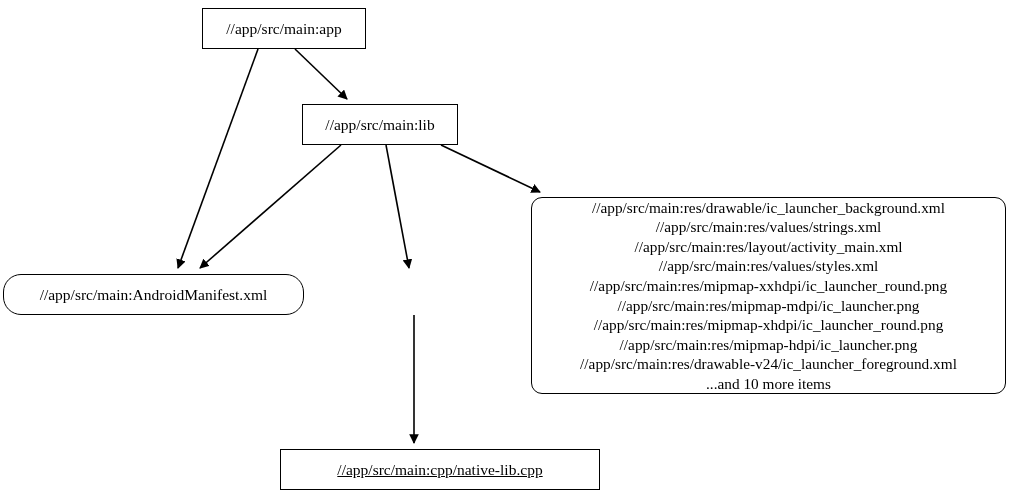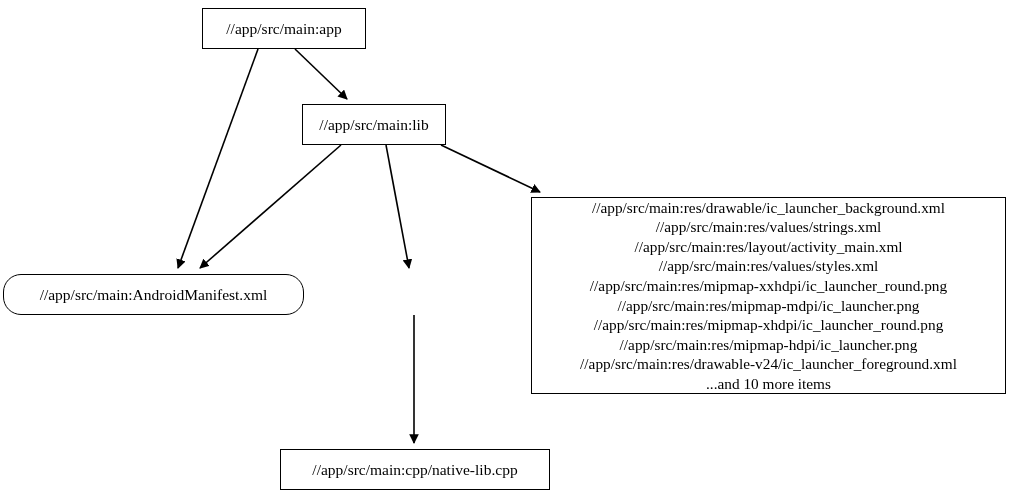--- a/index.html
+++ b/index.html
@@ -40,28 +40,29 @@
   }
   .node-label {
     display: block;
     width: 100%;
     text-align: center;
   }
   .node-multiline {
     white-space: pre;
     line-height: 19.6px;
     font-size: 15.3px;
+    border-radius: 11px;
   }
   
   #node-app        { left: 202px; top: 8px;   width: 164px; height: 41px; }
-  #node-lib        { left: 302px; top: 104px; width: 144px; height: 41px; justify-content: center; }
+  #node-lib        { left: 302px; top: 104px; width: 156px; height: 41px; justify-content: center; }
   #node-manifest   { left: 3px;   top: 274px; width: 301px; height: 41px; border-radius: 18px; }
   #node-jnilib     { left: 325px; top: 274px; width: 179px; height: 41px; }
   #node-res        { left: 531px; top: 197px; width: 475px; height: 197px; }
-  #node-nativelib  { left: 280px; top: 449px; width: 270px; height: 41px; }
+  #node-nativelib  { left: 280px; top: 449px; width: 320px; height: 41px; text-decoration: underline; }
 </style>
 </head>
 <body>
 
 <div id="graph-canvas">
 
   <svg id="edge-layer" viewBox="0 0 1018 496" width="1018" height="496" xmlns="http://www.w3.org/2000/svg">
     <defs>
       <marker id="arrowhead" viewBox="0 0 10 10" refX="9" refY="5" markerWidth="6" markerHeight="6" orient="auto-start-reverse">
         <path d="M 0 0 L 10 5 L 0 10 z" fill="#000000"></path>

